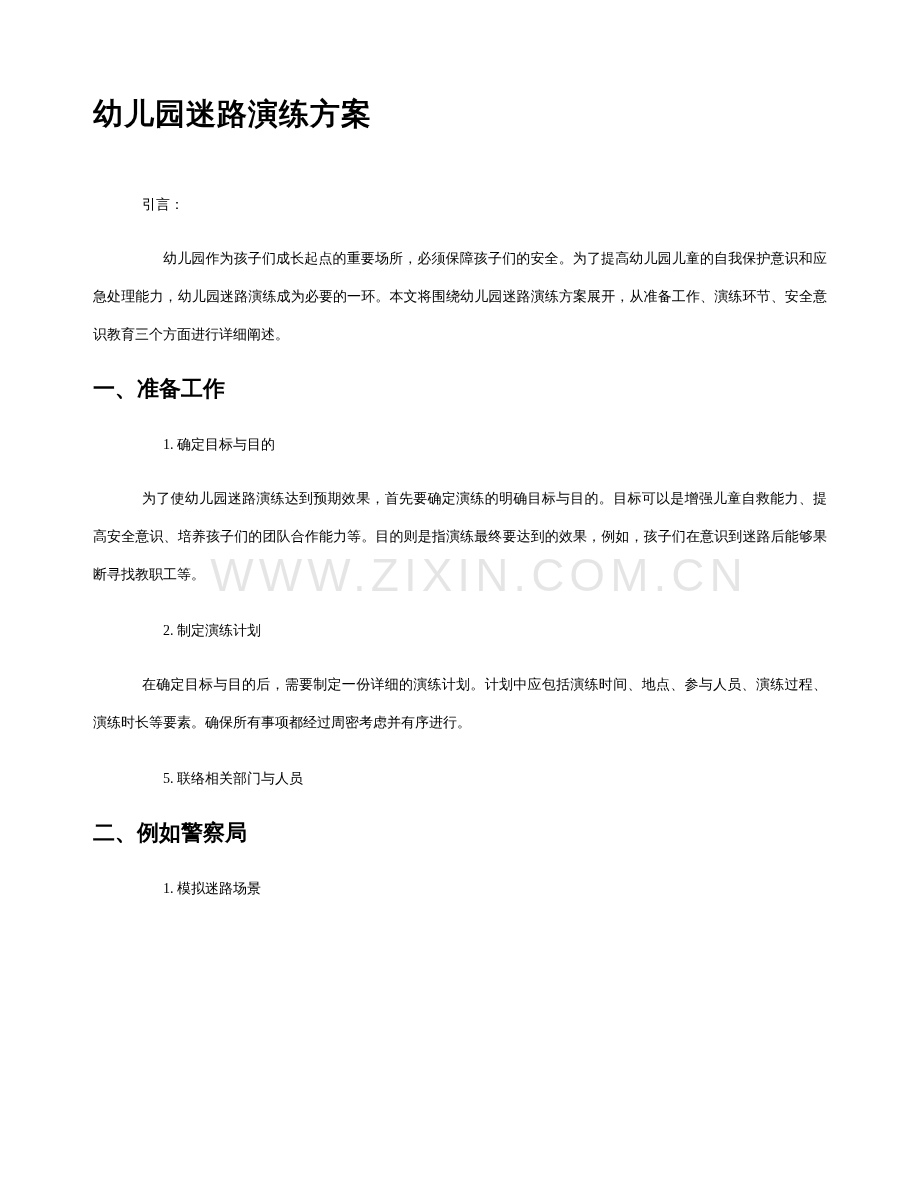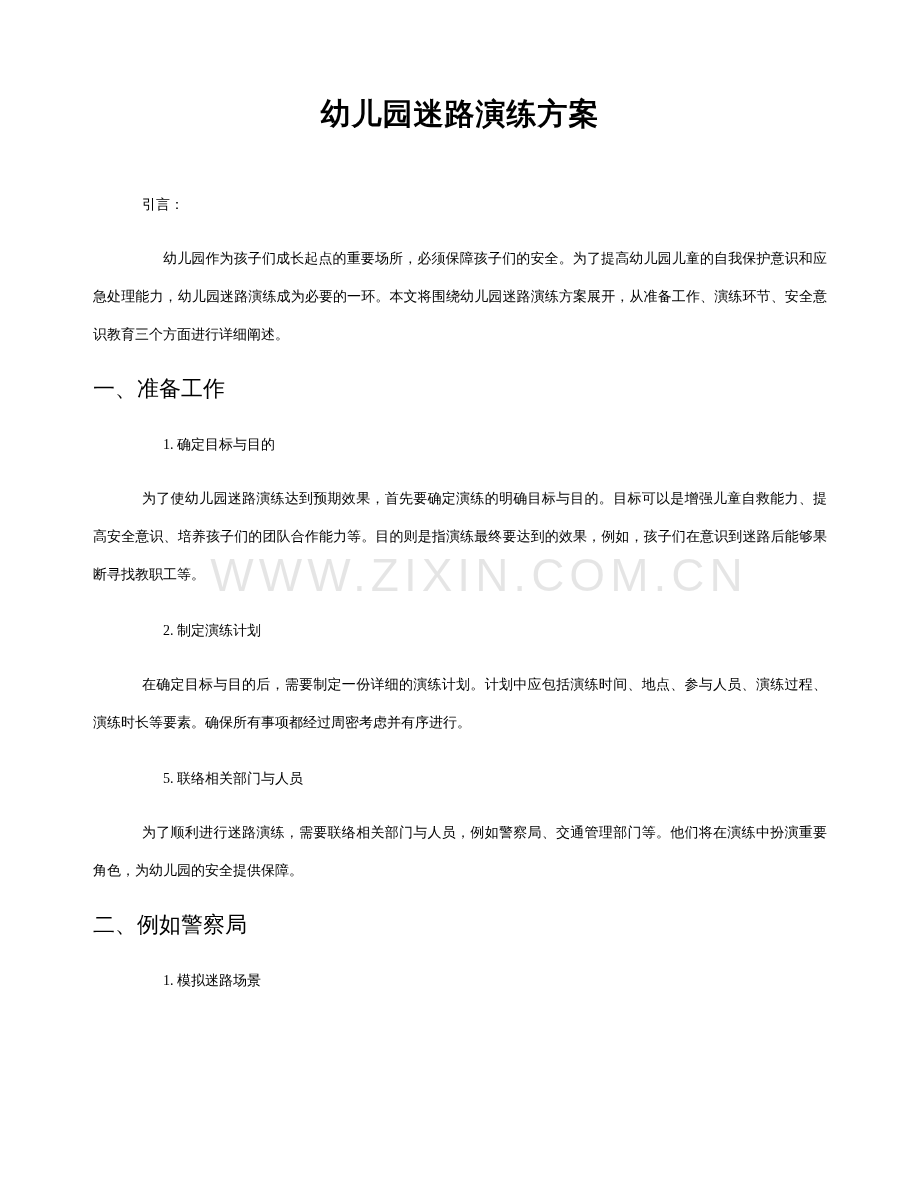--- a/index.html
+++ b/index.html
@@ -17,38 +17,38 @@
     min-height: 1191px;
     padding: 92px 93px 60px 93px;
     background: #ffffff;
     overflow: hidden;
   }
   .doc-title {
     font-family: "Liberation Sans", "DejaVu Sans", sans-serif;
     font-size: 30px;
     font-weight: 700;
     line-height: 44px;
-    text-align: center;
+    text-align: left;
     margin-bottom: 50px;
     letter-spacing: 1px;
   }
   p {
     font-size: 14px;
     line-height: 38px;
     text-align: justify;
     margin-bottom: 16px;
   }
   .label { text-indent: 3.5em; }
   .para { text-indent: 3.5em; }
   .para-deep { text-indent: 5em; }
   .item { text-indent: 5em; margin-top: 18px; }
   .heading {
     font-family: "Liberation Sans", "DejaVu Sans", sans-serif;
     font-size: 22px;
-    font-weight: 400;
+    font-weight: 700;
     line-height: 38px;
     margin: 6px 0 14px 0;
   }
   .watermark {
     position: absolute;
     left: 0;
     top: 548px;
     width: 100%;
     text-align: center;
     font-family: "Liberation Sans", "DejaVu Sans", sans-serif;
@@ -79,19 +79,18 @@
   <p class="item">1. 确定目标与目的</p>
 
   <p class="para">为了使幼儿园迷路演练达到预期效果，首先要确定演练的明确目标与目的。目标可以是增强儿童自救能力、提高安全意识、培养孩子们的团队合作能力等。目的则是指演练最终要达到的效果，例如，孩子们在意识到迷路后能够果断寻找教职工等。</p>
 
   <p class="item">2. 制定演练计划</p>
 
   <p class="para">在确定目标与目的后，需要制定一份详细的演练计划。计划中应包括演练时间、地点、参与人员、演练过程、演练时长等要素。确保所有事项都经过周密考虑并有序进行。</p>
 
   <p class="item">5. 联络相关部门与人员</p>
 
-  <p class="para">为了顺利进行迷路演练，需要联络相关部门与人员，例如警察局、交通管理部门等。他们将在演练中扮演重要角色，为幼儿园的安全提供保障。</p>
 
   <h2 class="heading">二、例如警察局</h2>
 
   <p class="item">1. 模拟迷路场景</p>
 
 </div>
 
 </body></html>

